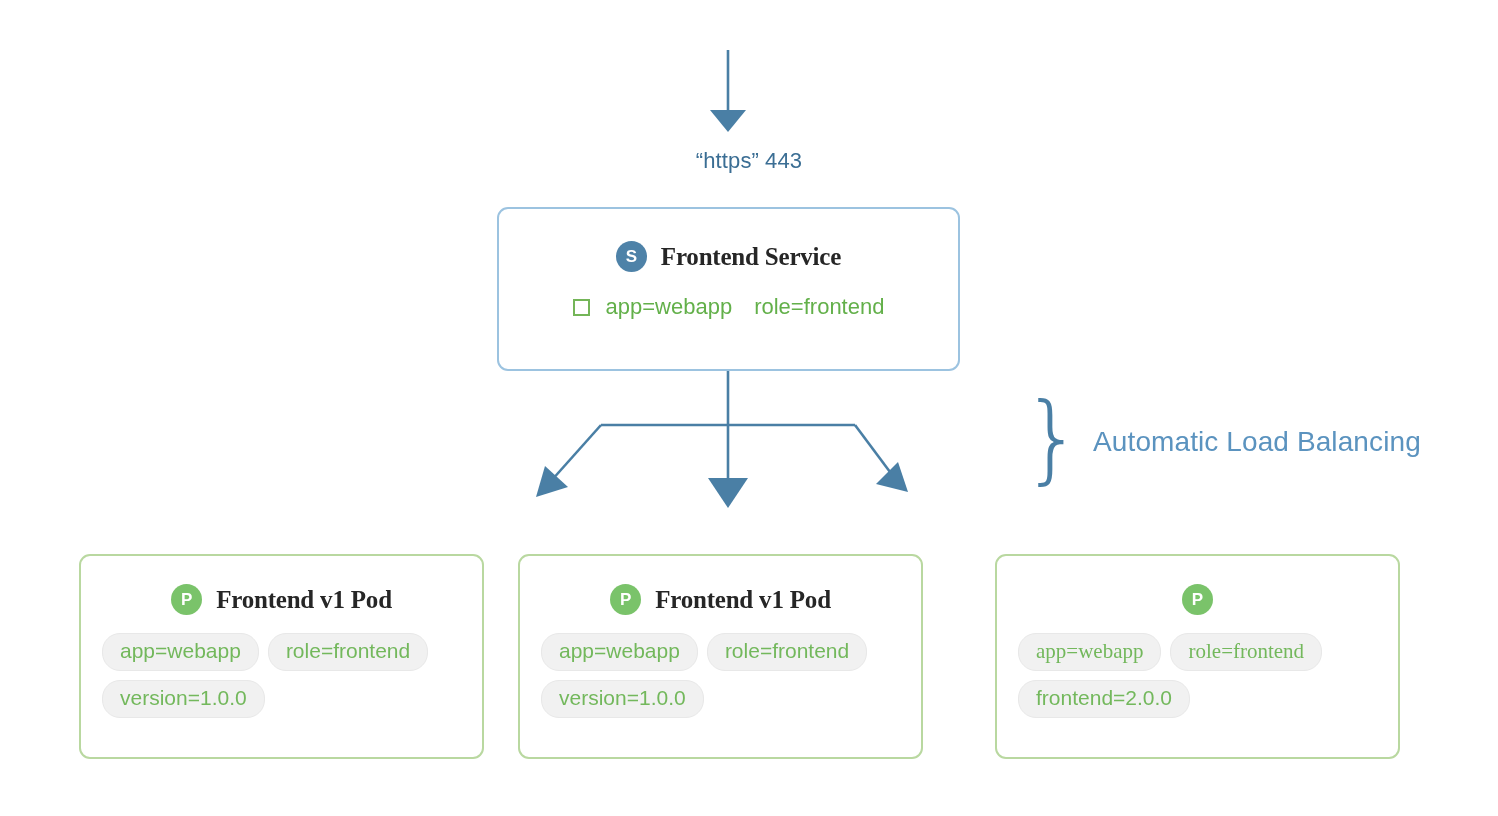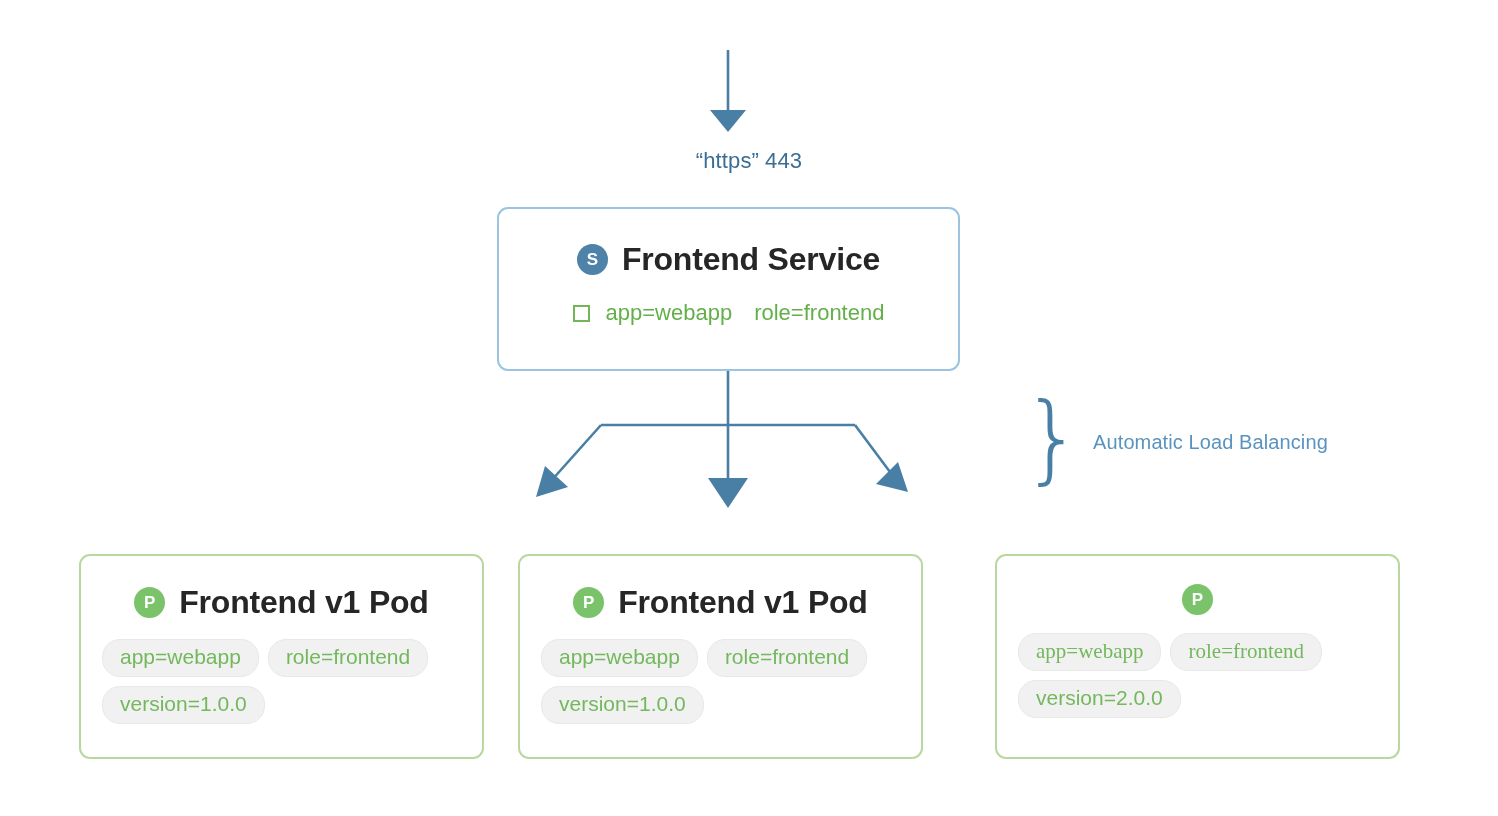--- a/index.html
+++ b/index.html
@@ -89,24 +89,25 @@
     color: #ffffff;
     font-size: 17px;
     font-weight: bold;
     flex: 0 0 auto;
     line-height: 1;
   }
   .badge.service-badge { background: #4e82a8; }
   .badge.pod-badge { background: #7ac36a; }
 
   .node-title {
-    font-size: 32px;
+    font-size: 25px;
     font-weight: bold;
     color: #262626;
     letter-spacing: -.2px;
+    font-family: Liberation Serif, serif;
   }
 
   
   .selector-row {
     display: flex;
     align-items: center;
     justify-content: center;
     gap: 16px;
     margin-top: 22px;
     white-space: nowrap;
@@ -157,21 +158,21 @@
   }
   .brace {
     font-size: 96px;
     line-height: .8;
     color: #4a7fa5;
     font-family: "DejaVu Sans", sans-serif;
     font-weight: 300;
     transform: translateY(-4px);
   }
   .annotation-text {
-    font-size: 20px;
+    font-size: 28px;
     color: #5b93bf;
     letter-spacing: .1px;
   }
 </style>
 </head>
 <body>
 
 <div id="canvas">
 
   <svg id="connectors" viewBox="0 0 1498 816" width="1498" height="816">
@@ -242,21 +243,21 @@
     </div>
   </div>
 
   <div class="node pod" id="pod-2">
     <div class="title-row">
       <span class="badge pod-badge">P</span>
     </div>
     <div class="chips">
       <span class="chip serif">app=webapp</span>
       <span class="chip serif">role=frontend</span>
-      <span class="chip">version=2.0.0</span>
+      <span class="chip">frontend=2.0.0</span>
     </div>
   </div>
 
   <div class="annotation">
     <span class="brace">}</span>
     <span class="annotation-text">Automatic Load Balancing</span>
   </div>
 
 </div>
 

